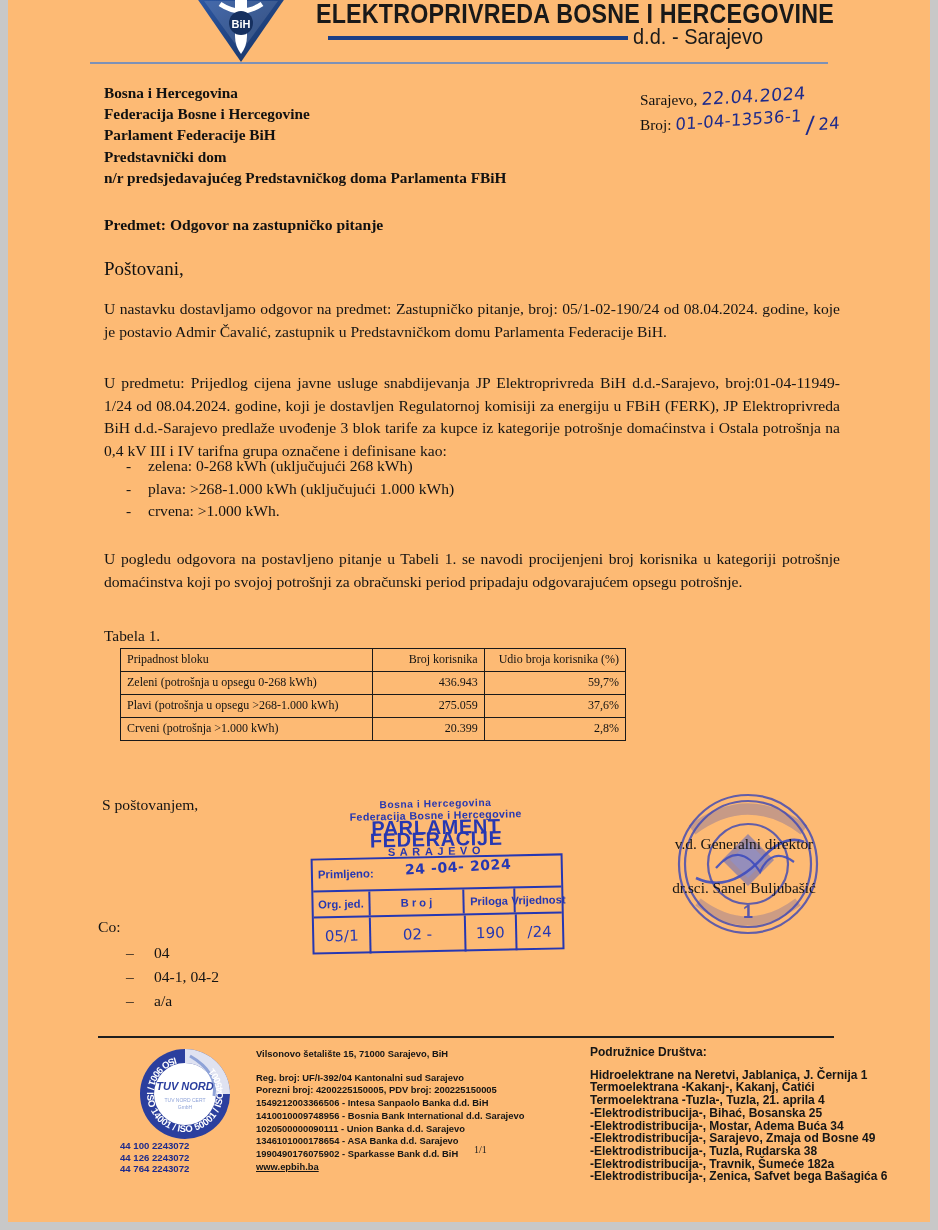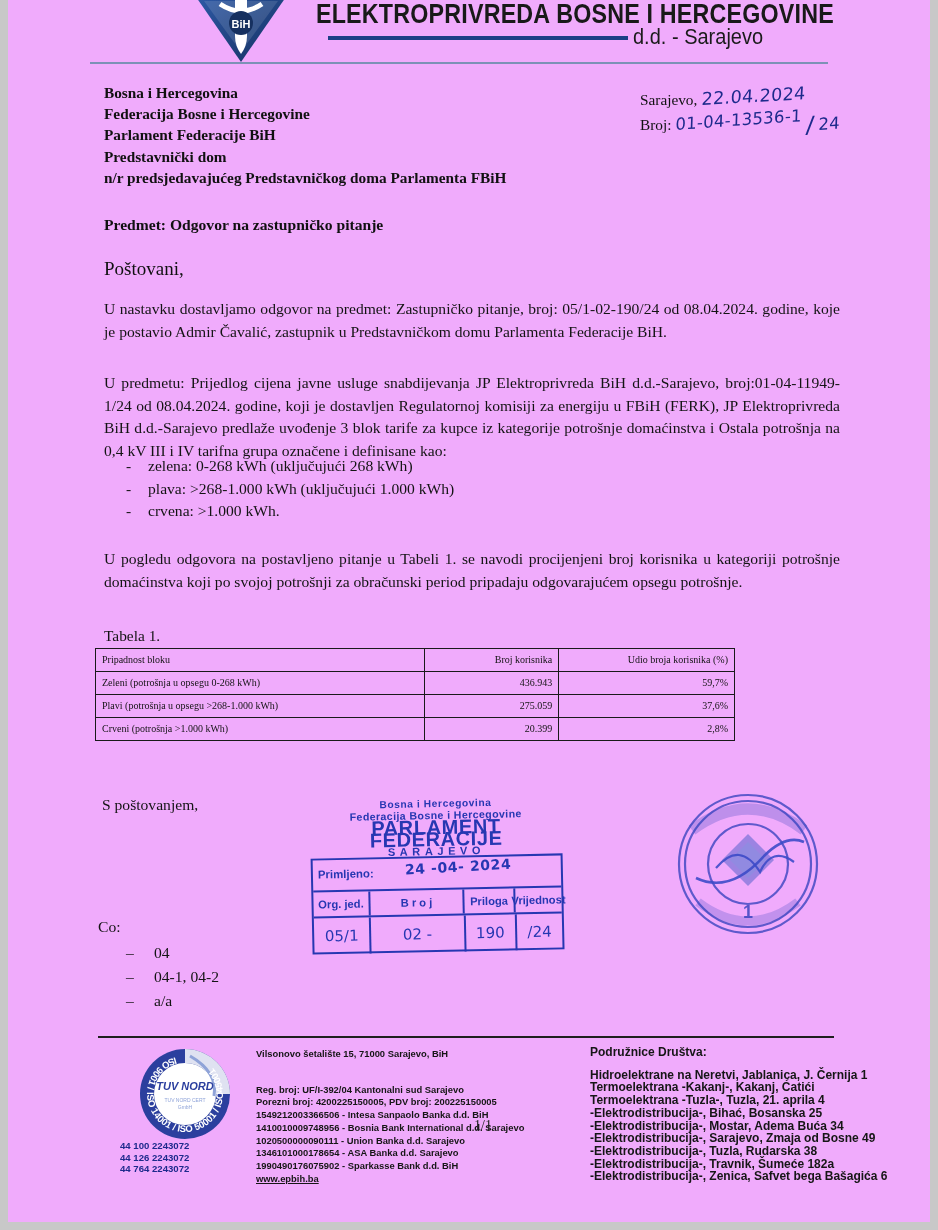--- a/index.html
+++ b/index.html
@@ -15,21 +15,21 @@
   .page {
     position: absolute;
     left: 8px; top: 0px;
     width: 922px; height: 1222px;
     background: #fdfdfc;
     overflow: hidden;
   }
   .sheet {
     position: absolute;
     left: 0; top: 0; right: 0; bottom: 0;
-    background: #f0abfc;
+    background: #fdba74;
   }
 
   
   .header {
     position: absolute;
     left: 0; top: 0;
     width: 922px; height: 72px;
   }
   .logo-mark {
     position: absolute;
@@ -157,24 +157,24 @@
 
   
   .tablabel {
     position: absolute;
     left: 96px; top: 627px;
     font-size: 15.4px;
     color: #141414;
   }
   table.t1 {
     position: absolute;
-    left: 87px; top: 648px;
-    width: 640px;
+    left: 112px; top: 648px;
+    width: 506px;
     border-collapse: collapse;
-    font-size: 10px;
+    font-size: 12px;
     color: #131313;
   }
   table.t1 td, table.t1 th {
     border: 1px solid #1a1a1a;
     padding: 3px 6px 4px 6px;
     font-weight: normal;
     height: 23px;
     vertical-align: middle;
   }
   table.t1 .c0 { width: 330px; text-align: left; }
@@ -320,37 +320,37 @@
   .foot-left {
     position: absolute;
     left: 248px; top: 1048px;
     font-family: "Liberation Sans", sans-serif;
     font-size: 9.4px;
     line-height: 12.7px;
     color: #161616;
     white-space: nowrap;
     font-weight: bold;
   }
-  .foot-left .addr1 { margin-bottom: 23px; }
+  .foot-left .addr1 { margin-bottom: 11px; }
   .foot-left .url { text-decoration: underline; }
   .foot-right {
     position: absolute;
     left: 582px; top: 1046px;
     font-family: "Liberation Sans", sans-serif;
     font-size: 12px;
     line-height: 12.7px;
     color: #161616;
     white-space: nowrap;
     font-weight: bold;
   }
   .foot-right .hdr { margin-bottom: 10px; }
   .pageno {
     position: absolute;
-    left: 466px; top: 1118px;
-    font-size: 14px;
+    left: 466px; top: 1144px;
+    font-size: 10px;
     color: #222;
   }
 </style>
 </head>
 <body>
 
 <div class="page">
   <div class="sheet">
 
     <div class="header">
@@ -483,20 +483,24 @@
       </g>
       <path d="M80 44 L106 70 L80 96 L54 70 Z" fill="#4a5cc9" opacity="0.55"></path>
       <path d="M80 52 L98 70 L80 88 L62 70 Z" fill="#7f8fe0" opacity="0.5"></path>
       <text x="80" y="128" font-family="Liberation Sans, sans-serif" font-size="18" font-weight="bold" fill="#2b3dbb" text-anchor="middle" opacity="0.85">1</text>
       <path d="M24 40 Q80 -2 136 40" stroke="#2b3dbb" stroke-width="11" fill="none" opacity="0.28"></path>
       <path d="M30 112 Q80 150 130 112" stroke="#2b3dbb" stroke-width="9" fill="none" opacity="0.25"></path>
       <path d="M28 88 Q62 104 96 66 Q118 44 136 52" stroke="#2f44c4" stroke-width="2.6" fill="none" opacity="0.9"></path>
       <path d="M48 78 Q72 50 92 82 Q104 56 126 72" stroke="#2f44c4" stroke-width="2.2" fill="none" opacity="0.9"></path>
     </svg>
 
+    <div class="signblock">
+      <div>v.d. Generalni direktor</div>
+      <div>dr.sci. Sanel Buljubašić</div>
+    </div>
 
     <div class="co-label">Co:</div>
     <div class="co-list">
       <div class="row">
         <span class="dash">–</span>
         <span>04</span>
       </div>
       <div class="row">
         <span class="dash">–</span>
         <span>04-1, 04-2</span>

